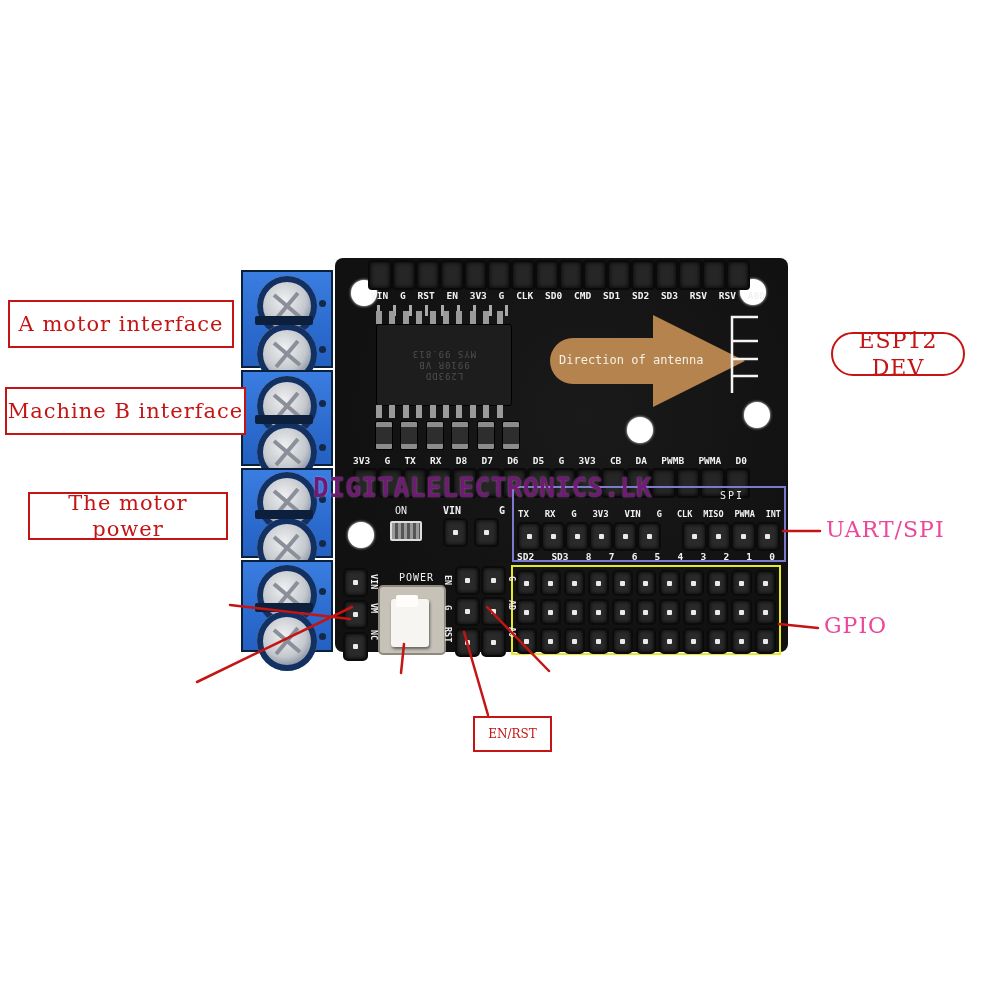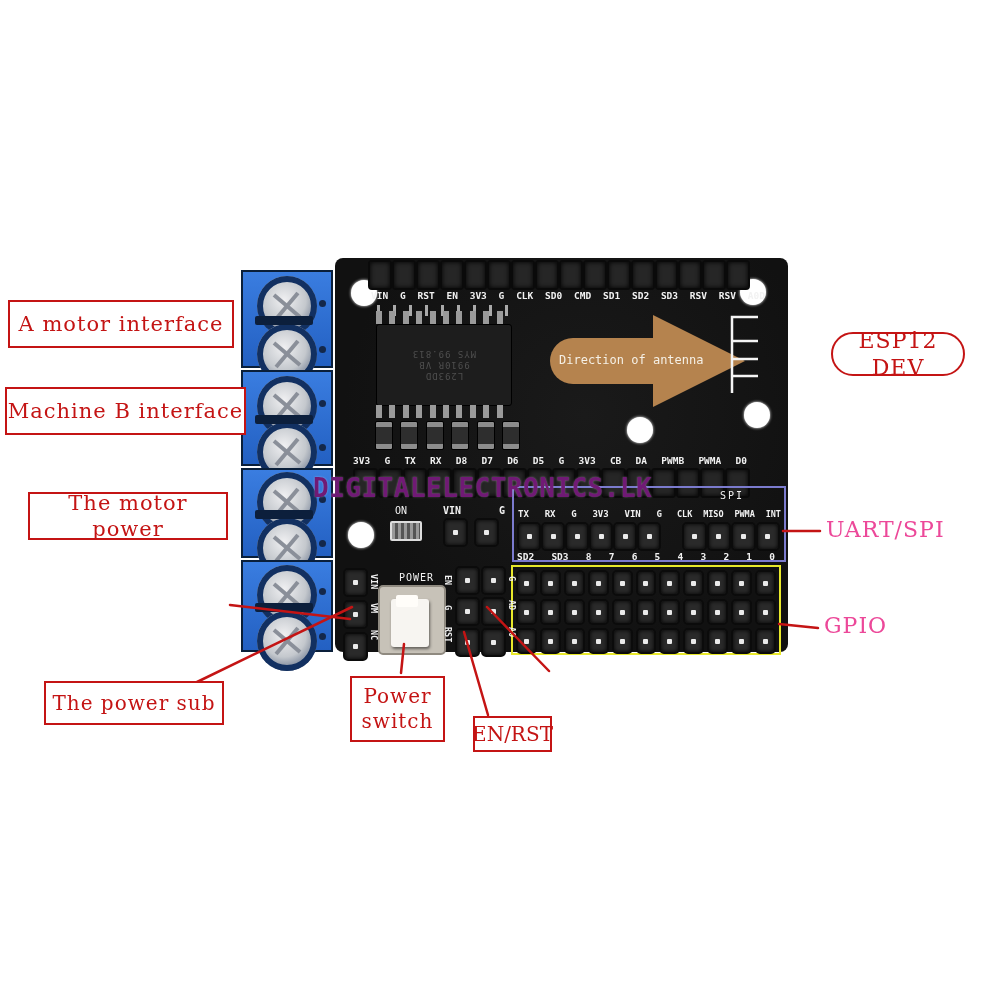--- a/index.html
+++ b/index.html
@@ -381,27 +381,21 @@
 
   <div class="ann" style="left:8px;top:300px;width:222px;height:44px;font-size:21px;">
     <span>A motor interface</span>
     </div>
   <div class="ann" style="left:5px;top:387px;width:237px;height:44px;font-size:21px;">
     <span>Machine B interface</span>
     </div>
   <div class="ann" style="left:28px;top:492px;width:196px;height:44px;font-size:21px;">
     <span>The motor power</span>
     </div>
-  <div class="ann" style="left:44px;top:681px;width:176px;height:40px;font-size:20px;">
-    <span>The power sub</span>
-    </div>
-  <div class="ann" style="left:350px;top:676px;width:91px;height:62px;font-size:20px;">
-    <span>Power switch</span>
-    </div>
-  <div class="ann" style="left:473px;top:716px;width:75px;height:32px;font-size:20px;letter-spacing:0;">
+  <div class="ann" style="left:473px;top:716px;width:75px;height:32px;font-size:12px;letter-spacing:0;">
     <span>EN/RST</span>
     </div>
   <div class="ann" style="left:831px;top:332px;width:130px;height:40px;font-size:22px;border-radius:22px;">
     <span>ESP12 DEV</span>
     </div>
   <div class="ann-plain" style="left:826px;top:517px;font-size:22px;">UART/SPI</div>
   <div class="ann-plain" style="left:824px;top:613px;font-size:22px;">GPIO</div>
 
 </div>
 

